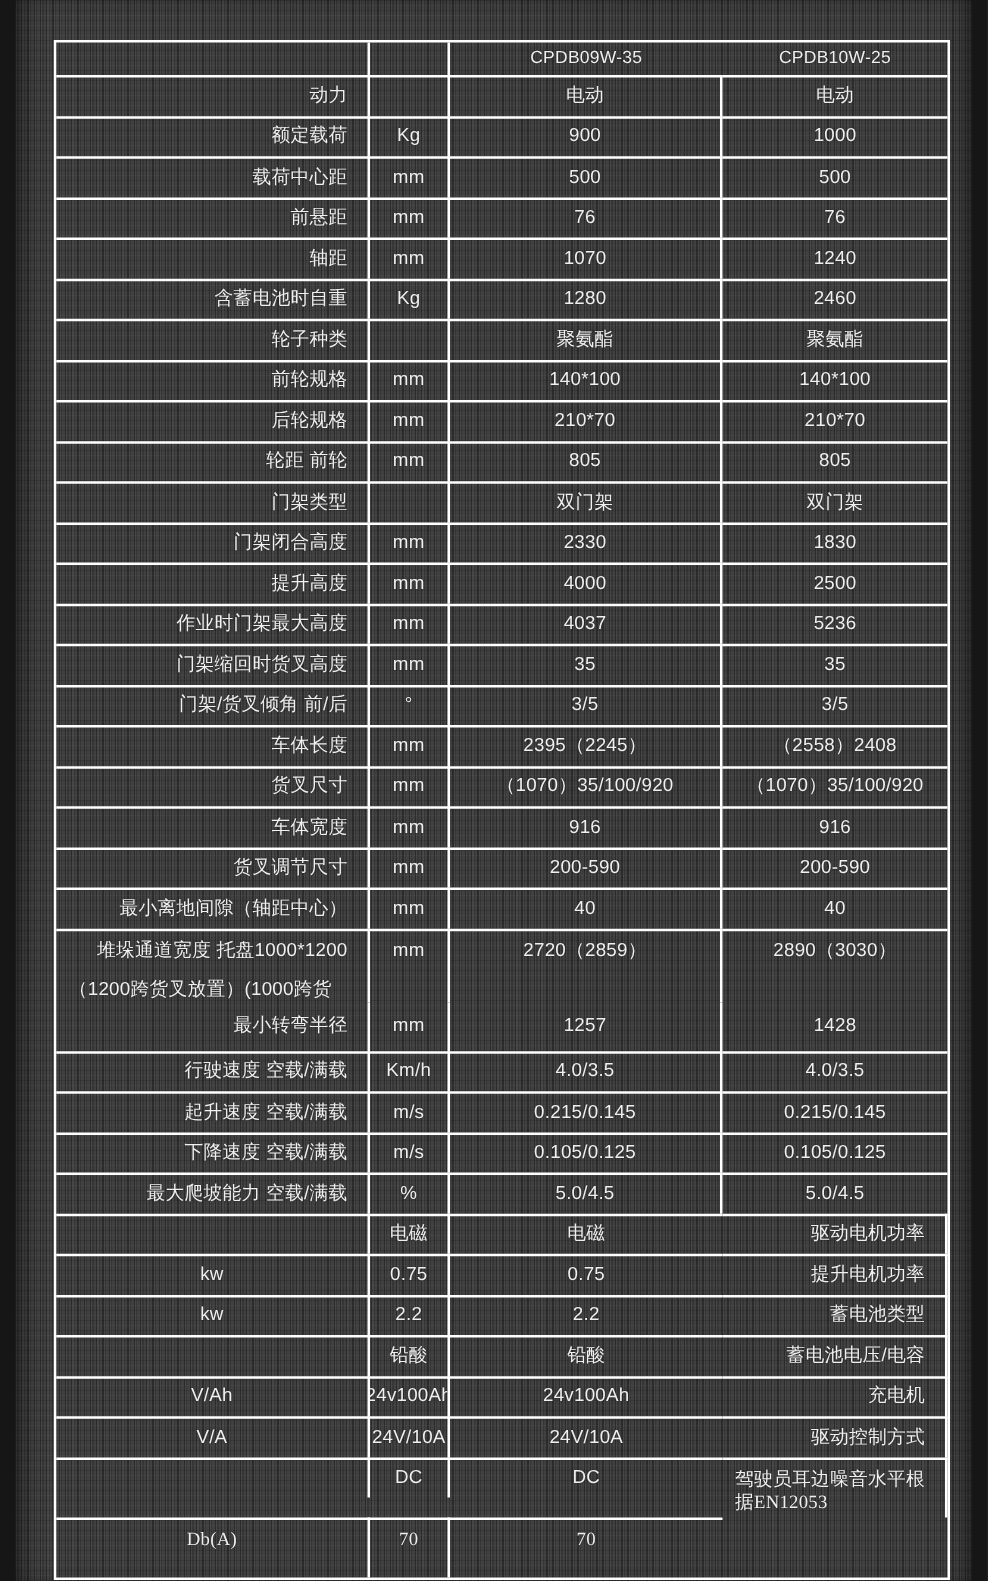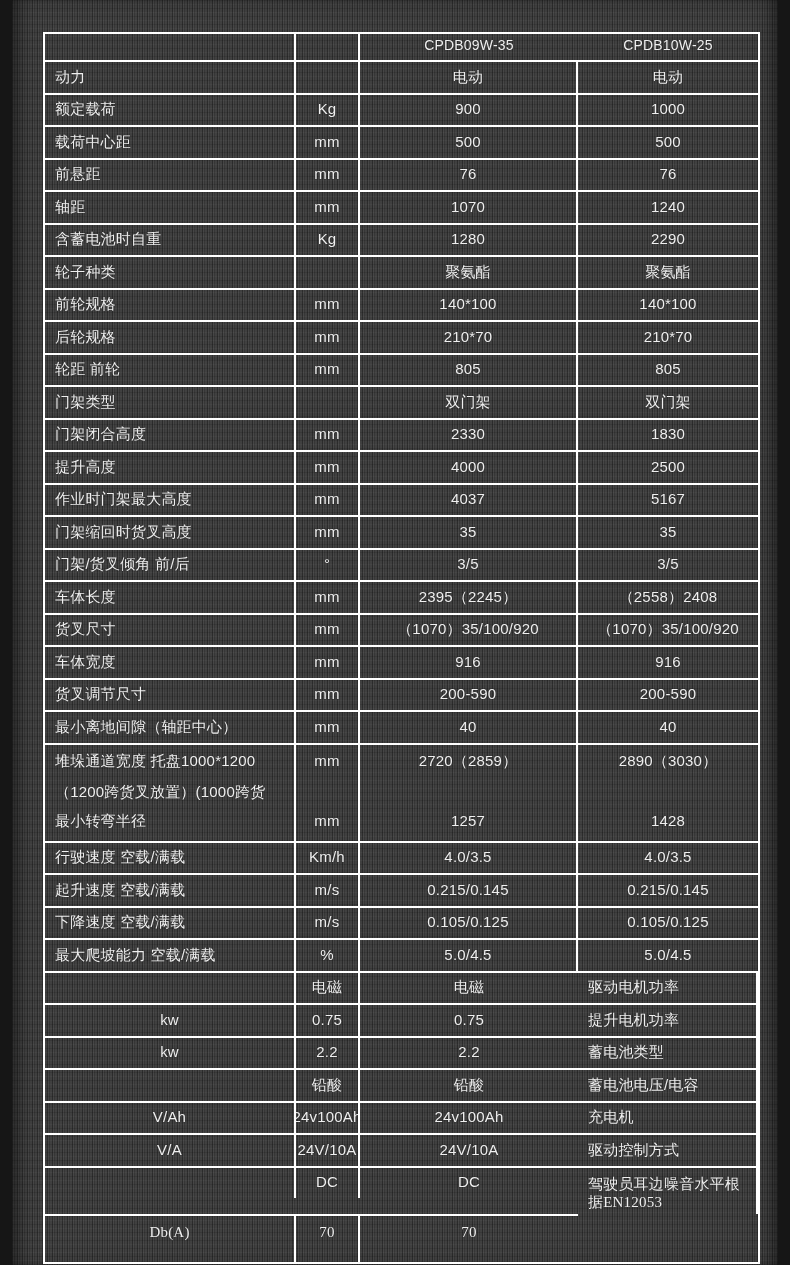--- a/index.html
+++ b/index.html
@@ -74,21 +74,21 @@
     border-right: none;
     height: 26px;
     justify-content: center;
     font-size: 14px;
     align-items: center;
     padding-bottom: 2px;
   }
   
   .col-label {
     flex-direction: column;
-    align-items: flex-start;
+    align-items: flex-end;
     justify-content: center;
     padding-left: 10px;
     padding-right: 16px;
     border-right: 2px solid #ffffff;
   }
   .col-unit {
     justify-content: center;
     border-right: 2px solid #ffffff;
   }
   .col-val {
@@ -155,21 +155,21 @@
     </div>
   <div class="cell col-unit v-default">mm</div>
   <div class="cell col-val col-val1 v-default">1070</div>
   <div class="cell col-val col-val2 v-default">1240</div>
 
   <div class="cell col-label v-default">
       <span class="label-line1">含蓄电池时自重</span>
     </div>
   <div class="cell col-unit v-default">Kg</div>
   <div class="cell col-val col-val1 v-default">1280</div>
-  <div class="cell col-val col-val2 v-default">2290</div>
+  <div class="cell col-val col-val2 v-default">2460</div>
 
   <div class="cell col-label v-default">
       <span class="label-line1">轮子种类</span>
     </div>
   <div class="cell col-unit v-default"></div>
   <div class="cell col-val col-val1 v-default">聚氨酯</div>
   <div class="cell col-val col-val2 v-default">聚氨酯</div>
 
   <div class="cell col-label v-default">
       <span class="label-line1">前轮规格</span>
@@ -211,21 +211,21 @@
     </div>
   <div class="cell col-unit v-default">mm</div>
   <div class="cell col-val col-val1 v-default">4000</div>
   <div class="cell col-val col-val2 v-default">2500</div>
 
   <div class="cell col-label v-default">
       <span class="label-line1">作业时门架最大高度</span>
     </div>
   <div class="cell col-unit v-default">mm</div>
   <div class="cell col-val col-val1 v-default">4037</div>
-  <div class="cell col-val col-val2 v-default">5167</div>
+  <div class="cell col-val col-val2 v-default">5236</div>
 
   <div class="cell col-label v-default">
       <span class="label-line1">门架缩回时货叉高度</span>
     </div>
   <div class="cell col-unit v-default">mm</div>
   <div class="cell col-val col-val1 v-default">35</div>
   <div class="cell col-val col-val2 v-default">35</div>
 
   <div class="cell col-label v-default">
       <span class="label-line1">门架/货叉倾角 前/后</span>

